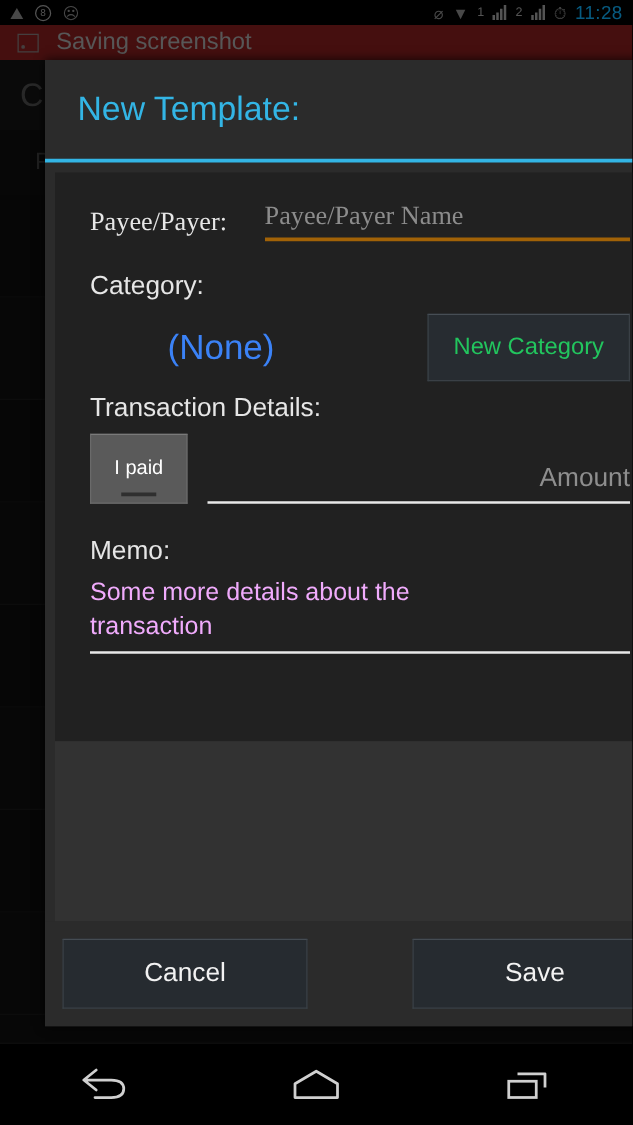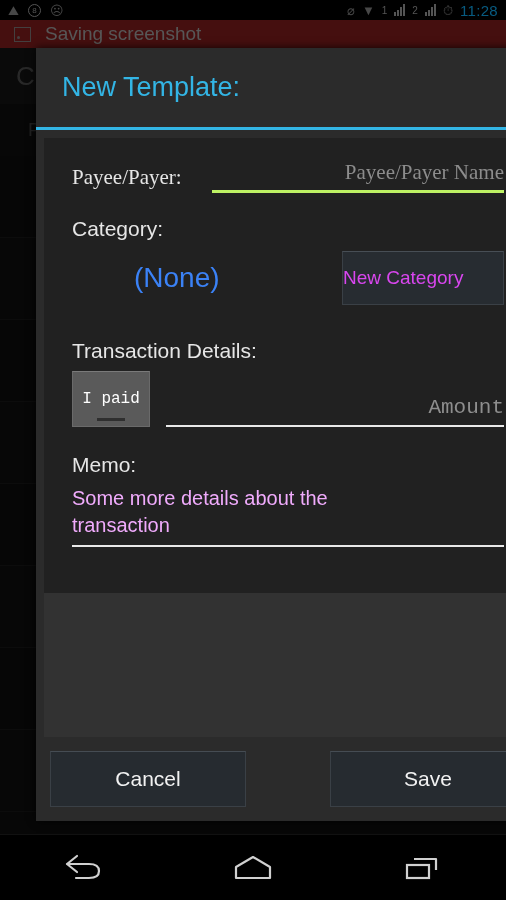--- a/index.html
+++ b/index.html
@@ -141,45 +141,45 @@
     border-top-color: #454c53;
     color: #f2f2f2; font-size: 21px;
     display: flex; align-items: center; justify-content: center;
     cursor: pointer;
   }
 
   .payee-row { display: flex; align-items: flex-end; gap: 30px; font-family: Liberation Serif, serif; }
   .payee-label { color: #e6e6e6; font-size: 21px; padding-bottom: 3px; }
   .payee-field {
     flex: 1;
-    border-bottom: 3px solid #bef264;
+    border-bottom: 3px solid #a16207;
     padding-bottom: 5px;
-    text-align: right;
+    text-align: left;
     cursor: text;
   }
   .payee-field .ph { color: #8c8c8c; font-size: 21px; }
 
   .cat-label { color: #e6e6e6; font-size: 21px; margin-top: 24px; }
   .cat-row {
     display: flex; align-items: center; justify-content: space-between;
     margin-top: 10px;
   }
   .cat-none { color: #3b82f6; font-size: 28px; padding-left: 62px; }
   .new-cat-btn {
     width: 162px; height: 54px;
     background: #272c31;
     border: 1px solid #3a4046;
     border-top-color: #474e55;
-    color: #d946ef; font-size: 19px;
-    display: flex; align-items: center; 
+    color: #22c55e; font-size: 19px;
+    display: flex; align-items: center; justify-content: center;
     cursor: pointer;
   }
 
-  .tx-label { color: #e6e6e6; font-size: 21px; margin-top: 34px; }
-  .tx-row { display: flex; align-items: flex-end; gap: 16px; margin-top: 8px; font-family: Liberation Mono, monospace; }
+  .tx-label { color: #e6e6e6; font-size: 21px; margin-top: 10px; }
+  .tx-row { display: flex; align-items: flex-end; gap: 16px; margin-top: 8px; }
   .paid-btn {
     width: 78px; height: 56px;
     background: #5a5a5a;
     border: 1px solid #6a6a6a;
     border-top-color: #7a7a7a;
     position: relative;
     display: flex; align-items: center; justify-content: center;
     cursor: pointer;
     flex: none;
   }

